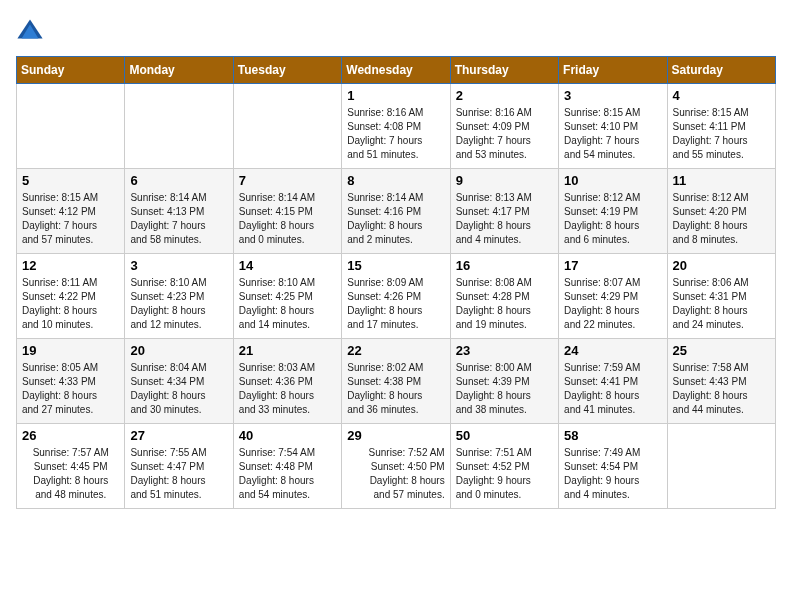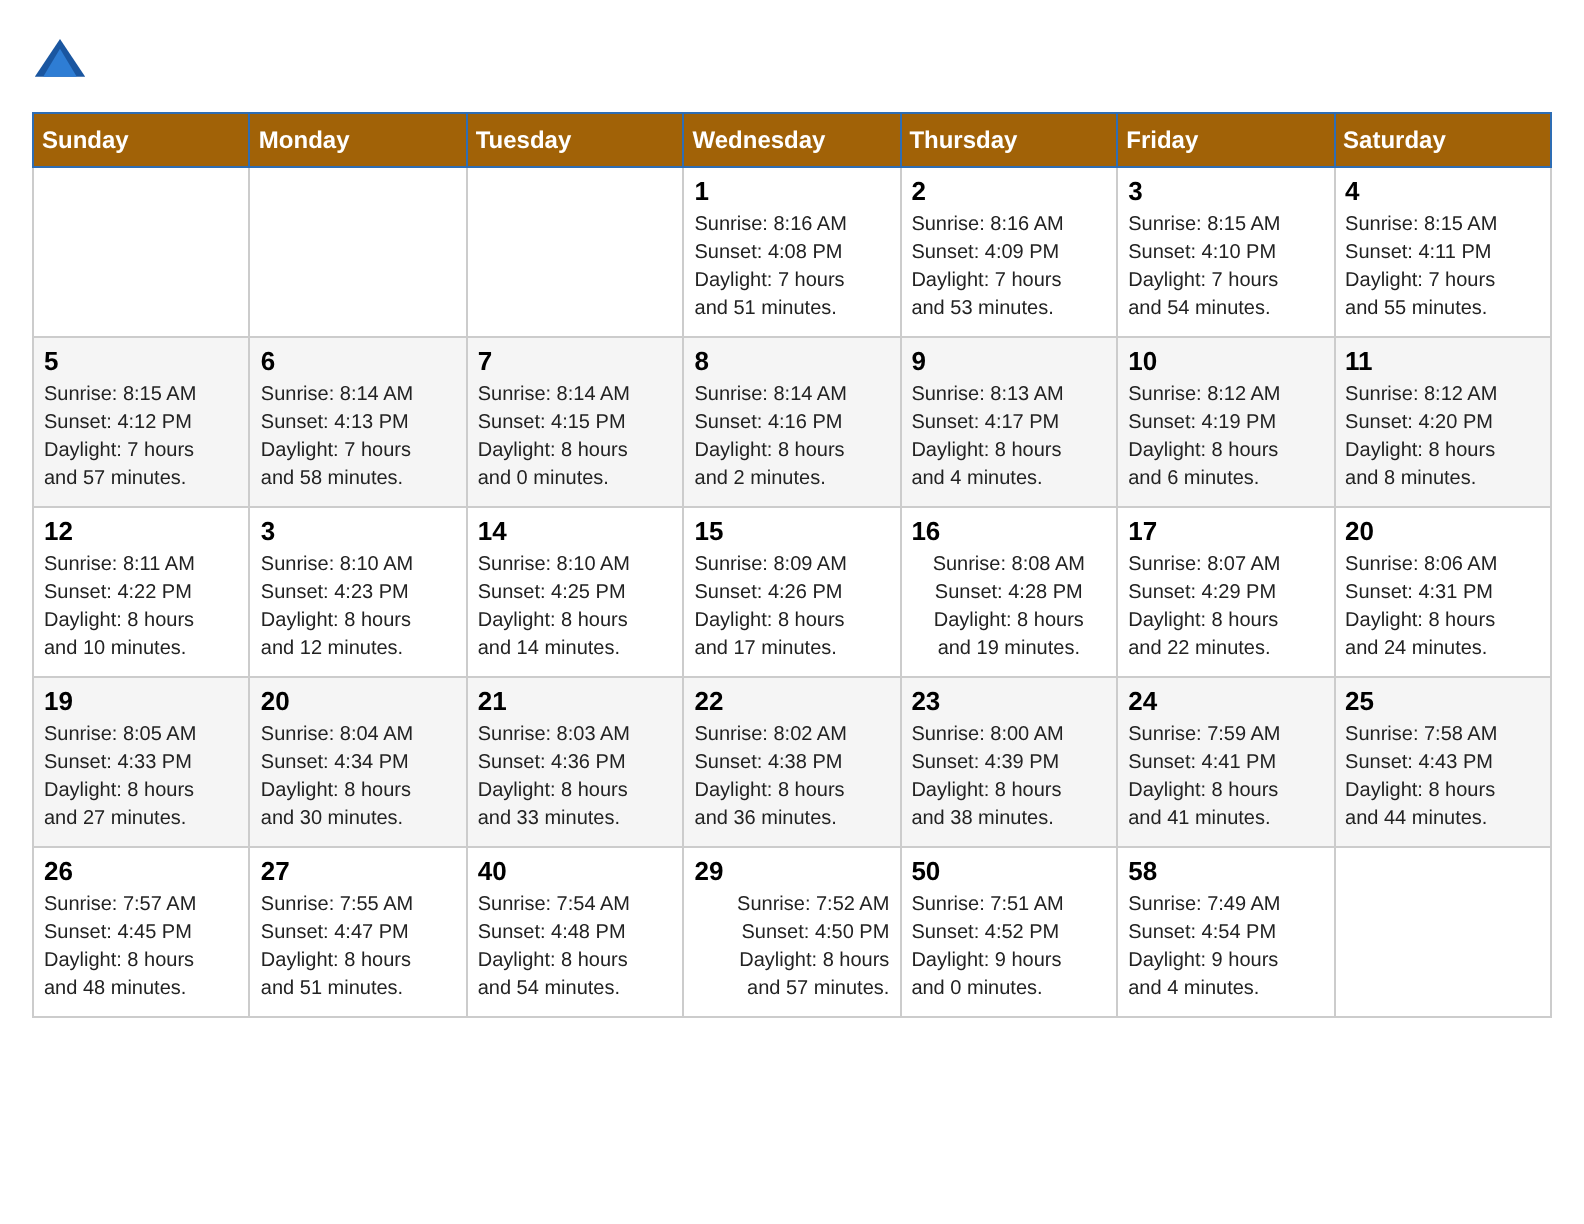--- a/index.html
+++ b/index.html
@@ -231,21 +231,21 @@
         </td>
         <td>
           <div class="day-number">15</div>
           <div class="day-info" style="white-space: pre-line;">Sunrise: 8:09 AM
 Sunset: 4:26 PM
 Daylight: 8 hours
 and 17 minutes.</div>
         </td>
         <td>
           <div class="day-number">16</div>
-          <div class="day-info" style="white-space: pre-line; text-align: center;">Sunrise: 8:08 AM
+          <div class="day-info" style="white-space: pre-line;">Sunrise: 8:08 AM
 Sunset: 4:28 PM
 Daylight: 8 hours
 and 19 minutes.</div>
         </td>
         <td>
           <div class="day-number">17</div>
           <div class="day-info" style="white-space: pre-line;">Sunrise: 8:07 AM
 Sunset: 4:29 PM
 Daylight: 8 hours
 and 22 minutes.</div>
@@ -305,21 +305,21 @@
           <div class="day-number">25</div>
           <div class="day-info" style="white-space: pre-line;">Sunrise: 7:58 AM
 Sunset: 4:43 PM
 Daylight: 8 hours
 and 44 minutes.</div>
         </td>
       </tr>
       <tr>
         <td>
           <div class="day-number">26</div>
-          <div class="day-info" style="white-space: pre-line;">Sunrise: 7:57 AM
+          <div class="day-info" style="white-space: pre-line; text-align: center;">Sunrise: 7:57 AM
 Sunset: 4:45 PM
 Daylight: 8 hours
 and 48 minutes.</div>
         </td>
         <td>
           <div class="day-number">27</div>
           <div class="day-info" style="white-space: pre-line;">Sunrise: 7:55 AM
 Sunset: 4:47 PM
 Daylight: 8 hours
 and 51 minutes.</div>

